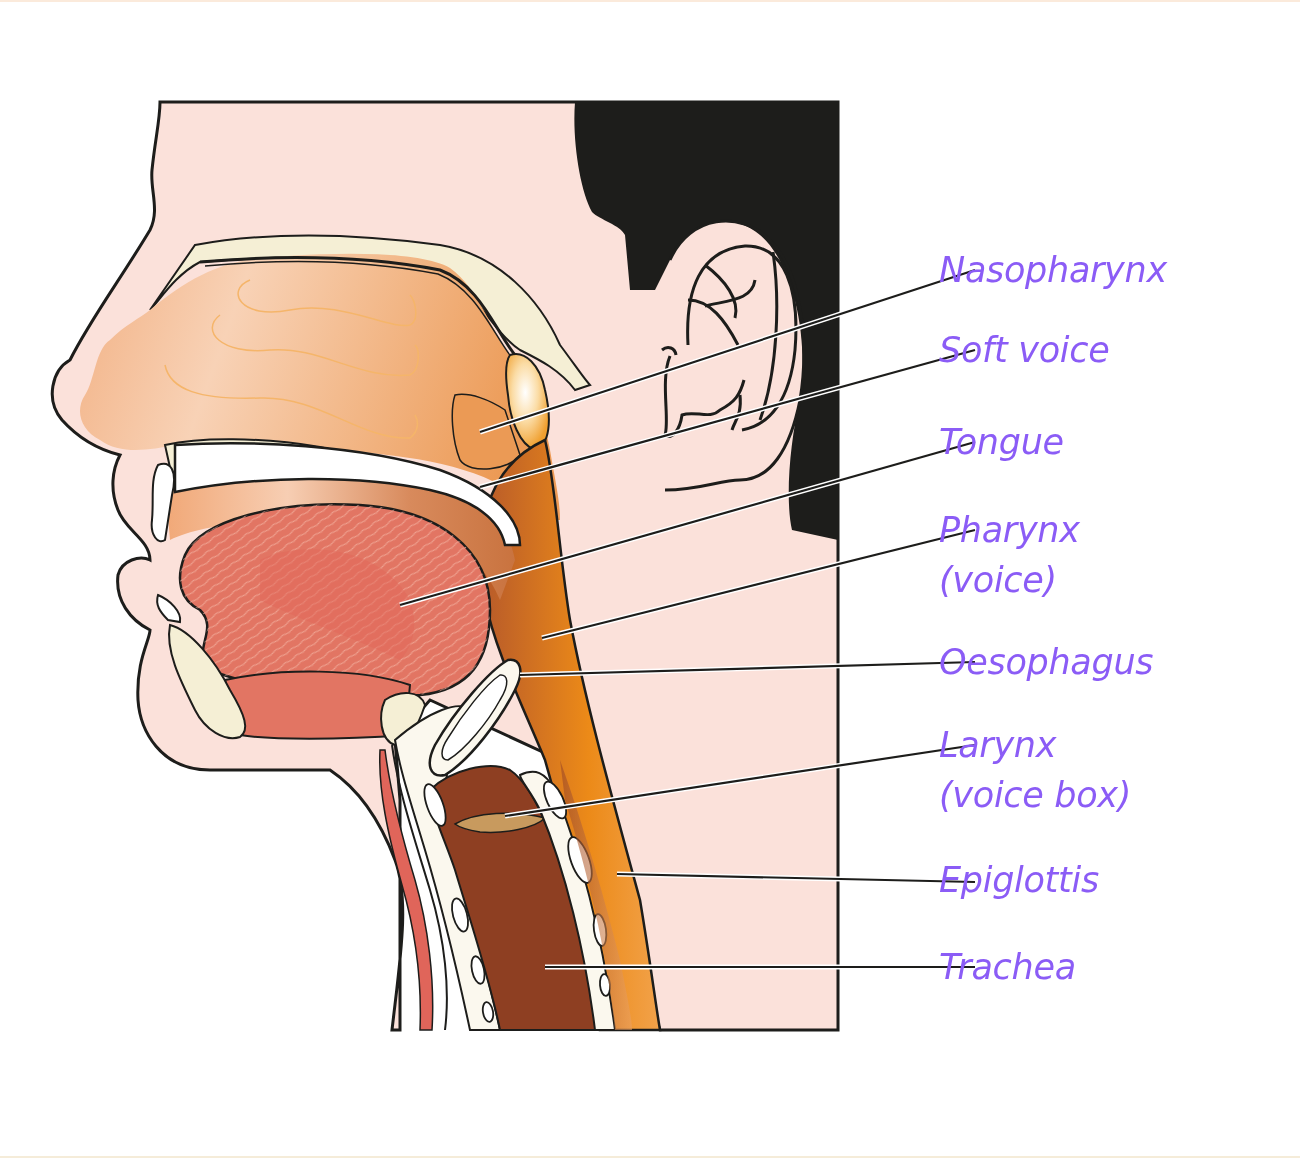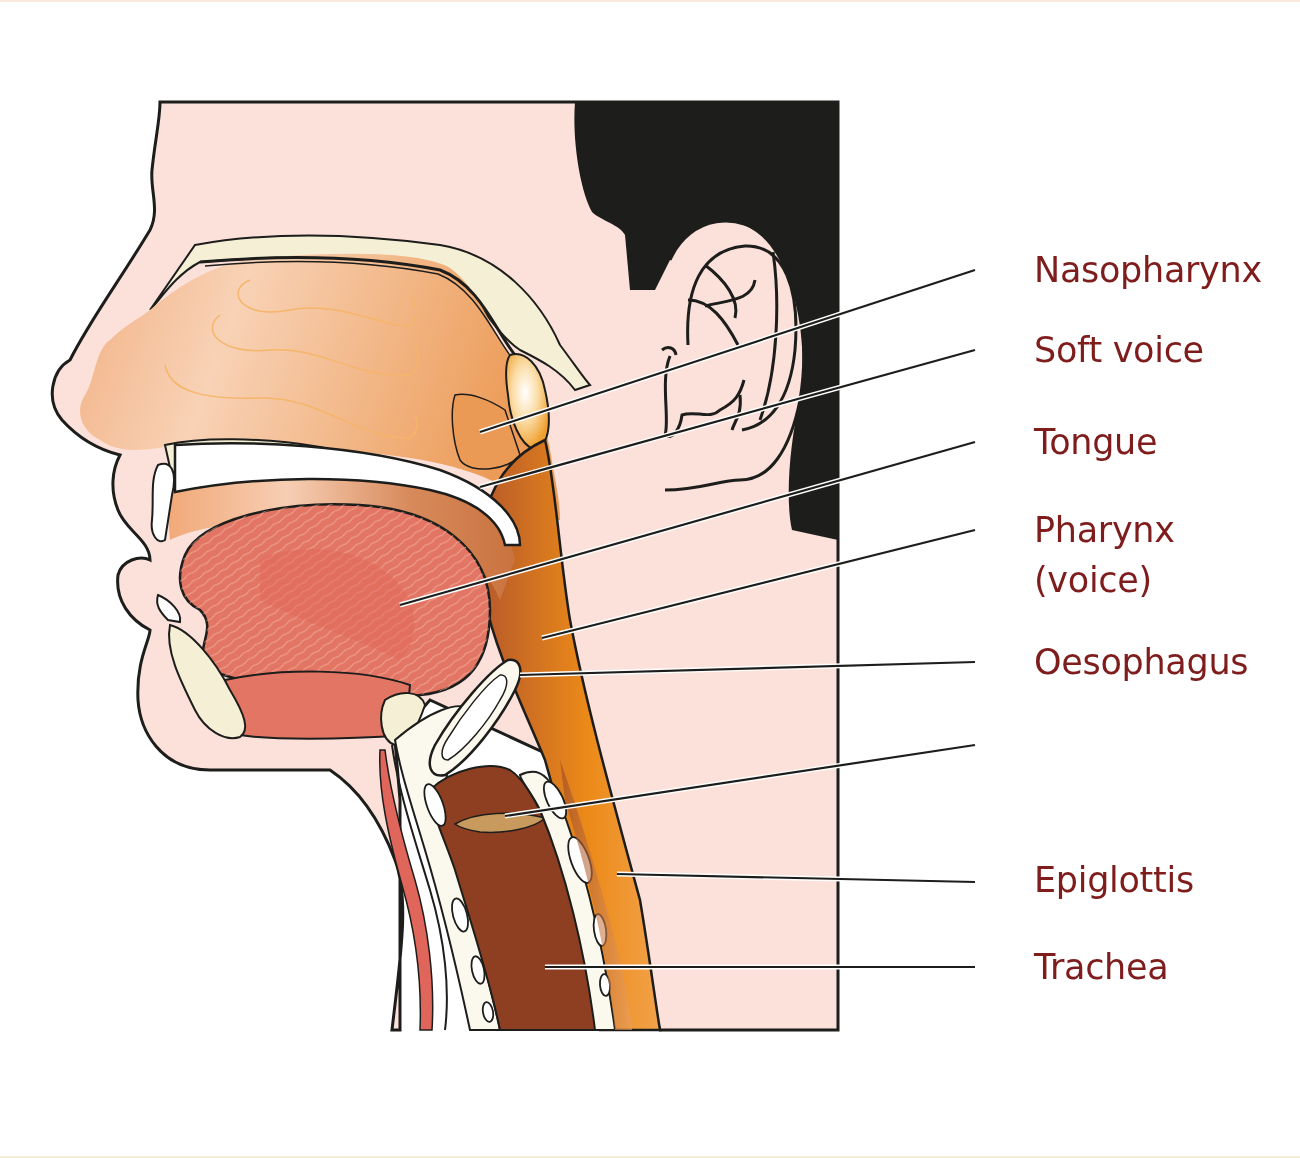--- a/index.html
+++ b/index.html
@@ -1,22 +1,22 @@
 <!DOCTYPE html>
 <html><head>
   <meta charset="utf-8">
   <style>
     html, body { margin: 0; padding: 0; background: #ffffff; }
     body { width: 1300px; height: 1158px; position: relative; overflow: hidden;
            font-family: "DejaVu Sans", "Liberation Sans", sans-serif; }
     .top-rule { position: absolute; left: 0; top: 0; width: 1300px; height: 2px; background: #fbeadb; }
     .bottom-rule { position: absolute; left: 0; bottom: 0; width: 1300px; height: 2px; background: #f5ecd9; }
     svg.art { position: absolute; left: 0; top: 0; }
-    .label { position: absolute; left: 1034px; color: #7f1d1d; font-size: 35px; line-height: 50px;
-             letter-spacing: -0.3px; white-space: nowrap; }
+    .label { position: absolute; left: 939px; color: #8b5cf6; font-size: 35px; line-height: 50px;
+             letter-spacing: -0.3px; white-space: nowrap; font-style: italic; }
     .label span { display: block; }
   </style>
 </head>
 <body>
 
 <div class="top-rule"></div>
 
 <svg class="art" width="1300" height="1158" viewBox="0 0 1300 1158">
   <defs>
     <linearGradient id="gNasal" x1="0" y1="0" x2="1" y2="0.2">
@@ -177,20 +177,22 @@
   <span>Tongue</span>
 </div>
 <div class="label" style="top:505px">
   <span>Pharynx</span>
   <span>(voice)</span>
 </div>
 <div class="label" style="top:637px">
   <span>Oesophagus</span>
 </div>
 <div class="label" style="top:720px">
+  <span>Larynx</span>
+  <span>(voice box)</span>
 </div>
 <div class="label" style="top:855px">
   <span>Epiglottis</span>
 </div>
 <div class="label" style="top:942px">
   <span>Trachea</span>
 </div>
 
 <div class="bottom-rule"></div>
 

